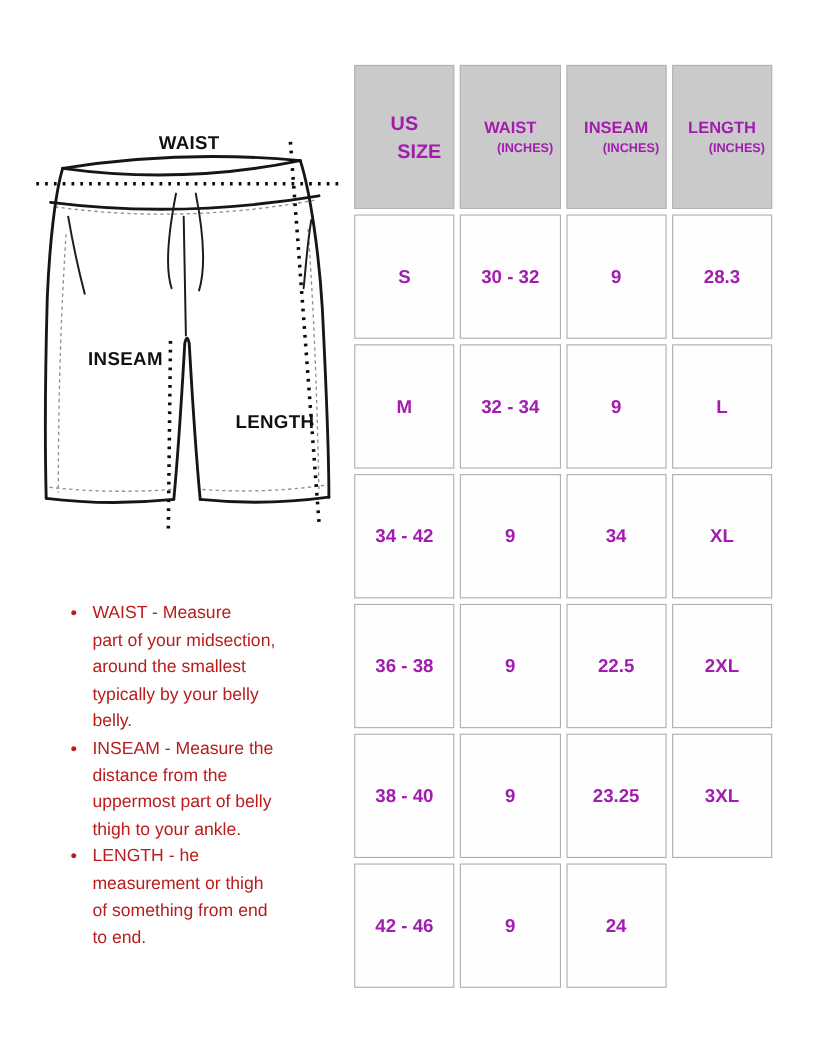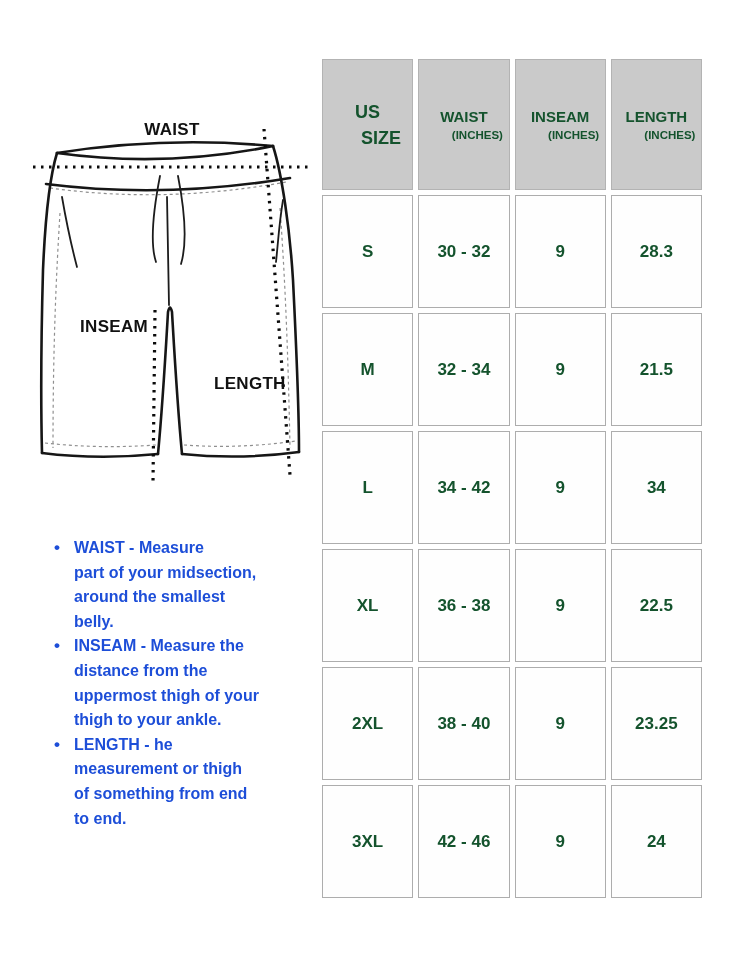--- a/index.html
+++ b/index.html
@@ -12,36 +12,36 @@
   .diagram{position:absolute;left:0;top:0;width:322px;height:535px;}
   .diagram svg{position:absolute;left:10px;top:98px;width:310px;height:440px;}
   .diag-label{
     position:absolute;font-weight:bold;font-size:17px;letter-spacing:.3px;color:#111;
   }
   .diag-label.waist{left:105px;top:120px;width:134px;text-align:center;}
   .diag-label.inseam{left:30px;top:317px;width:118px;text-align:right;}
   .diag-label.length{left:214px;top:374px;width:100px;text-align:left;}
   
   .notes{
-    position:absolute;left:52px;top:534px;width:262px;margin:2px;padding:0;list-style:none;
-    font-size:16px;font-weight:700;line-height:24.6px;color:#1d4ed8;
+    position:absolute;left:52px;top:534px;width:262px;margin:12px;padding:0;list-style:none;
+    font-size:16px;font-weight:400;line-height:24.6px;color:#b91c1c;
   }
   .notes li{display:flex;}
   .notes li::before{content:"\2022";width:20px;flex:0 0 20px;font-size:17px;}
   .note-line{display:block;}
   
   .size-table{
     position:absolute;left:322px;top:59px;width:380px;height:839px;
     display:grid;grid-template-columns:repeat(4,1fr);
     grid-template-rows:131px repeat(6,1fr);gap:5px;
   }
   .cell{
     background:#fefefe;border:1px solid #adadad;
     display:flex;flex-direction:column;align-items:center;justify-content:center;
-    font-weight:bold;font-size:17px;color:#14532d;text-align:center;
+    font-weight:bold;font-size:17px;color:#a21caf;text-align:center;
   }
   .cell.hcell{background:#cacaca;border:1px solid #b3b3b3;}
   .hcell .h1{font-size:15px;line-height:20px;}
   .hcell .h2{font-size:11.5px;line-height:16px;margin-left:27px;}
   .hcell.big .h1,.hcell.big .h2{font-size:18px;line-height:26px;}
 </style>
 </head>
 <body>
 
 <div class="diagram">
@@ -84,28 +84,29 @@
   <div class="diag-label inseam">INSEAM</div>
   <div class="diag-label length">LENGTH</div>
 </div>
 
 <ul class="notes">
   <li>
     <span class="note-text">
       <span class="note-line">WAIST - Measure</span>
       <span class="note-line">part of your midsection,</span>
       <span class="note-line">around the smallest</span>
+      <span class="note-line">typically by your belly</span>
       <span class="note-line">belly.</span>
     </span>
   </li>
   <li>
     <span class="note-text">
       <span class="note-line">INSEAM - Measure the</span>
       <span class="note-line">distance from the</span>
-      <span class="note-line">uppermost thigh of your</span>
+      <span class="note-line">uppermost part of belly</span>
       <span class="note-line">thigh to your ankle.</span>
     </span>
   </li>
   <li>
     <span class="note-text">
       <span class="note-line">LENGTH - he</span>
       <span class="note-line">measurement or thigh</span>
       <span class="note-line">of something from end</span>
       <span class="note-line">to end.</span>
     </span>
@@ -132,21 +133,20 @@
   </div>
 
   <div class="cell">S</div>
   <div class="cell">30 - 32</div>
   <div class="cell">9</div>
   <div class="cell">28.3</div>
 
   <div class="cell">M</div>
   <div class="cell">32 - 34</div>
   <div class="cell">9</div>
-  <div class="cell">21.5</div>
 
   <div class="cell">L</div>
   <div class="cell">34 - 42</div>
   <div class="cell">9</div>
   <div class="cell">34</div>
 
   <div class="cell">XL</div>
   <div class="cell">36 - 38</div>
   <div class="cell">9</div>
   <div class="cell">22.5</div>

